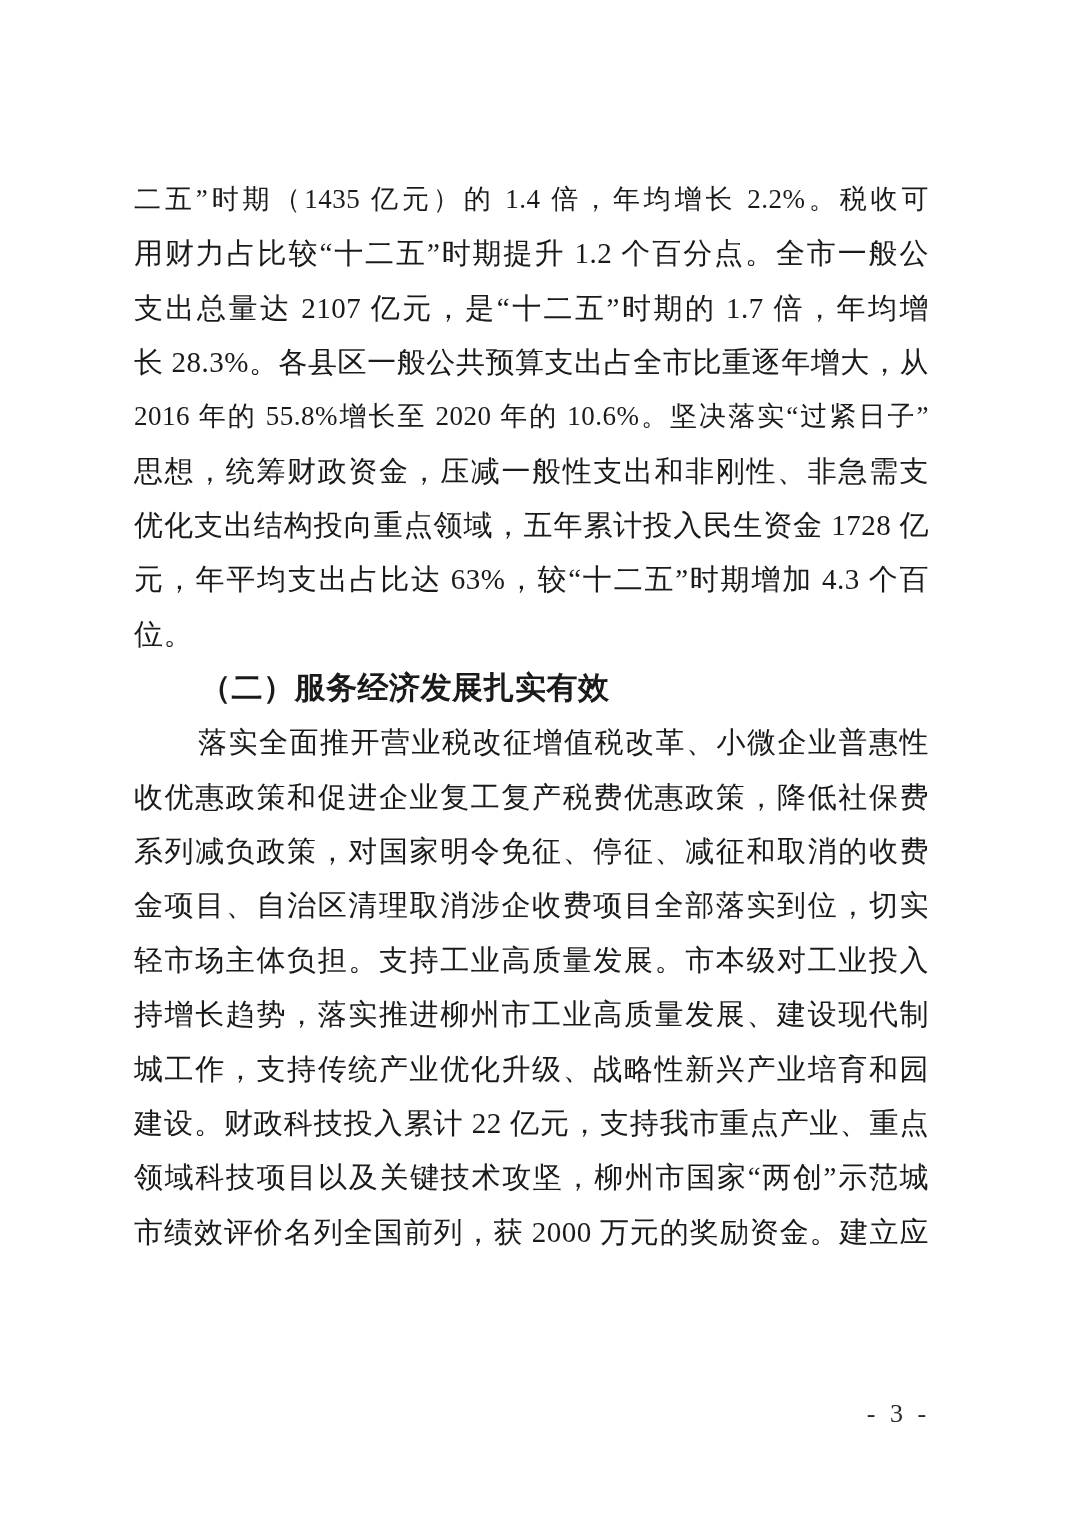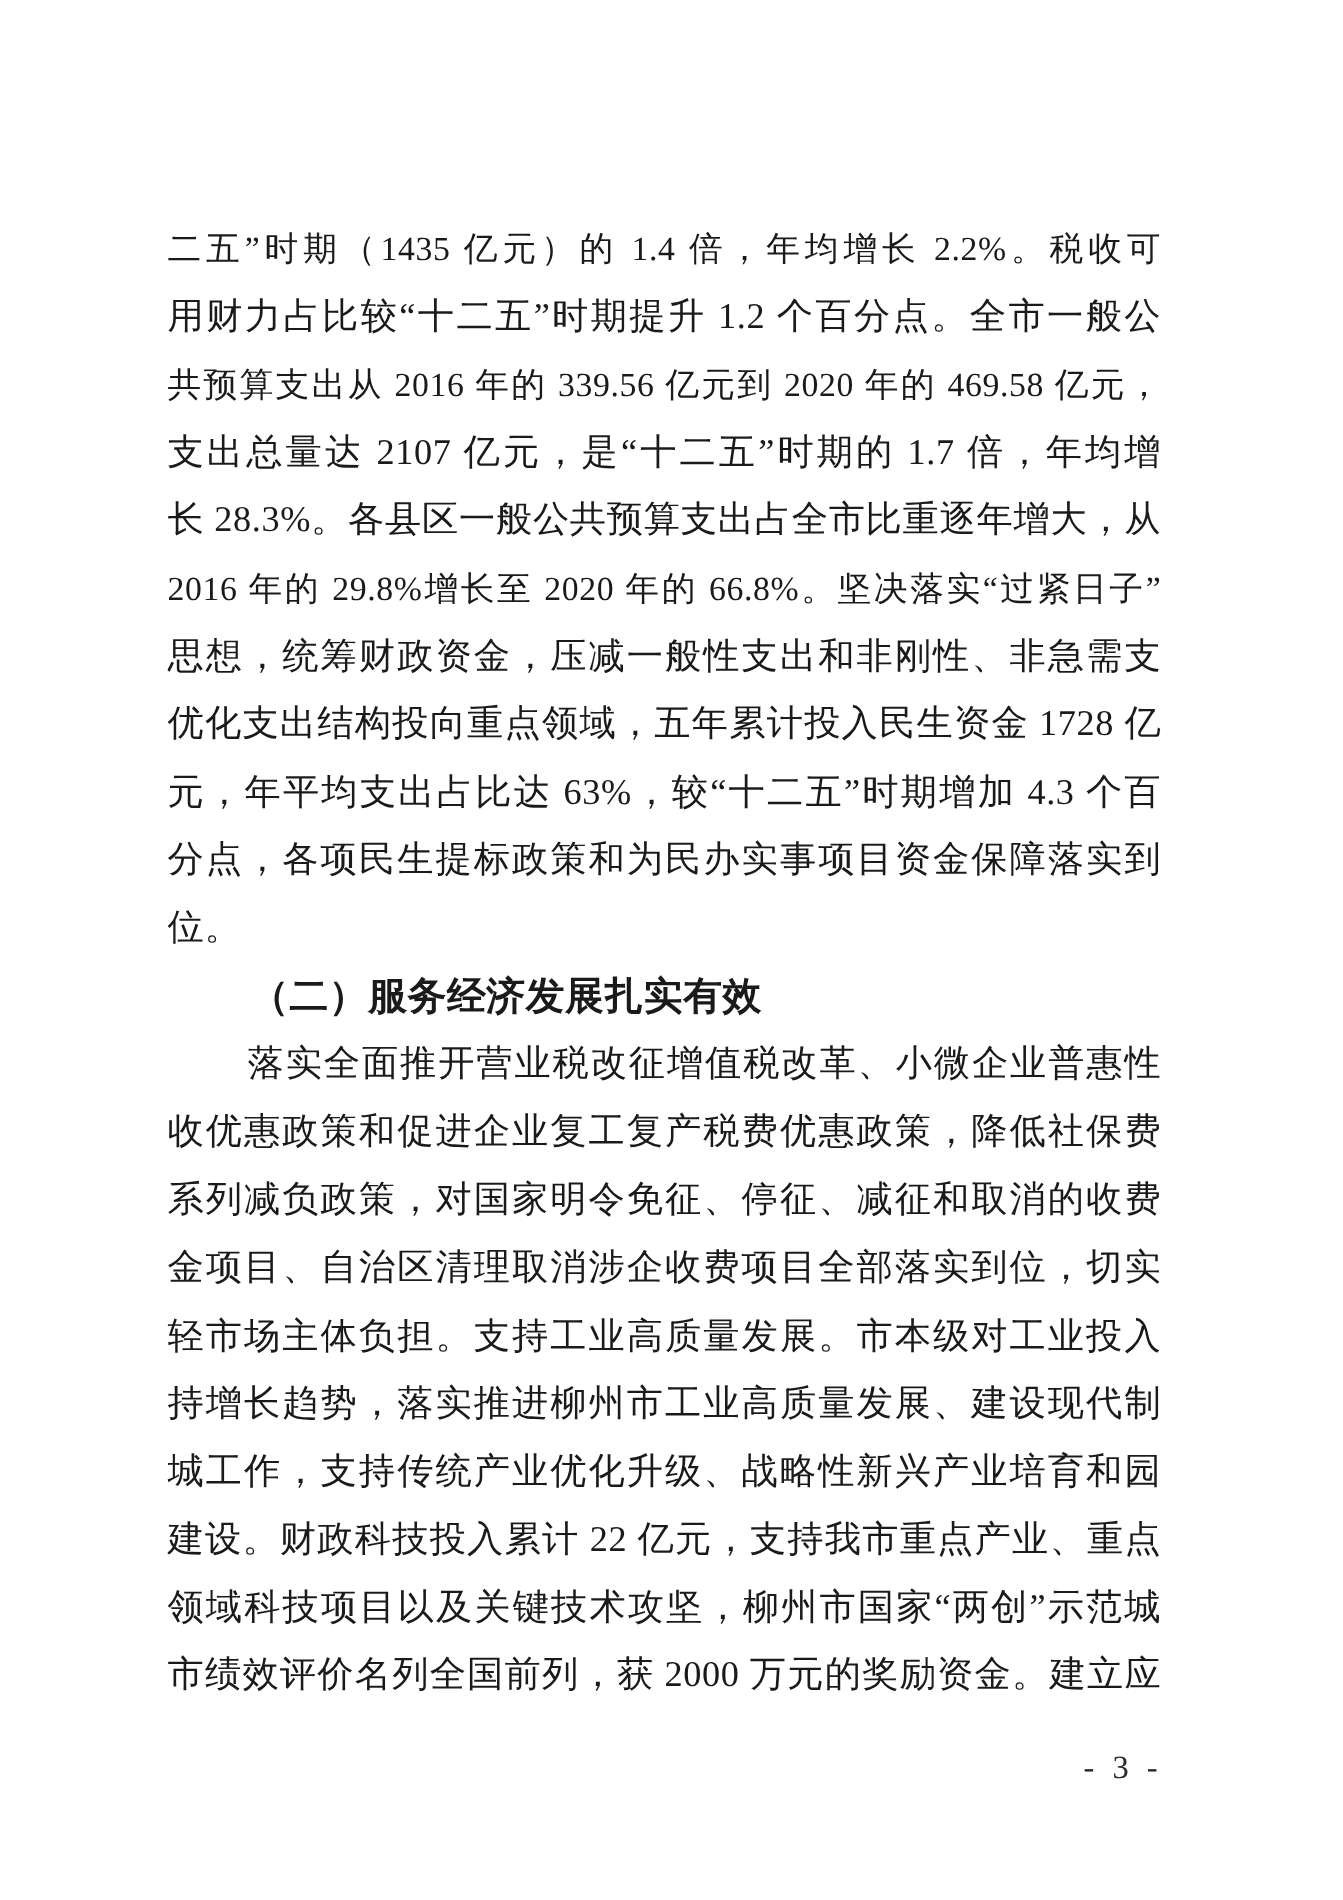--- a/index.html
+++ b/index.html
@@ -64,28 +64,26 @@
   }
 </style>
 </head>
 <body>
 
 <div class="page">
 
   <div class="text-block">
     <div class="line dense">二五”时期（1435 亿元）的 1.4 倍，年均增长 2.2%。税收可</div>
     <div class="line">用财力占比较“十二五”时期提升 1.2 个百分点。全市一般公</div>
-    <div class="line dense">共预算支出从 2016 年的 339.56 亿元到 2020 年的 469.58 亿元，</div>
     <div class="line">支出总量达 2107 亿元，是“十二五”时期的 1.7 倍，年均增</div>
     <div class="line">长 28.3%。各县区一般公共预算支出占全市比重逐年增大，从</div>
-    <div class="line dense">2016 年的 29.8%增长至 2020 年的 66.8%。坚决落实“过紧日子”</div>
+    <div class="line dense">2016 年的 55.8%增长至 2020 年的 10.6%。坚决落实“过紧日子”</div>
     <div class="line">思想，统筹财政资金，压减一般性支出和非刚性、非急需支出，</div>
     <div class="line">优化支出结构投向重点领域，五年累计投入民生资金 1728 亿</div>
     <div class="line">元，年平均支出占比达 63%，较“十二五”时期增加 4.3 个百</div>
-    <div class="line">分点，各项民生提标政策和为民办实事项目资金保障落实到</div>
     <div class="line end">位。</div>
     <div class="line heading">（二）服务经济发展扎实有效</div>
     <div class="line first">落实全面推开营业税改征增值税改革、小微企业普惠性税</div>
     <div class="line">收优惠政策和促进企业复工复产税费优惠政策，降低社保费等</div>
     <div class="line">系列减负政策，对国家明令免征、停征、减征和取消的收费基</div>
     <div class="line">金项目、自治区清理取消涉企收费项目全部落实到位，切实减</div>
     <div class="line">轻市场主体负担。支持工业高质量发展。市本级对工业投入保</div>
     <div class="line">持增长趋势，落实推进柳州市工业高质量发展、建设现代制造</div>
     <div class="line">城工作，支持传统产业优化升级、战略性新兴产业培育和园区</div>
     <div class="line">建设。财政科技投入累计 22 亿元，支持我市重点产业、重点</div>

